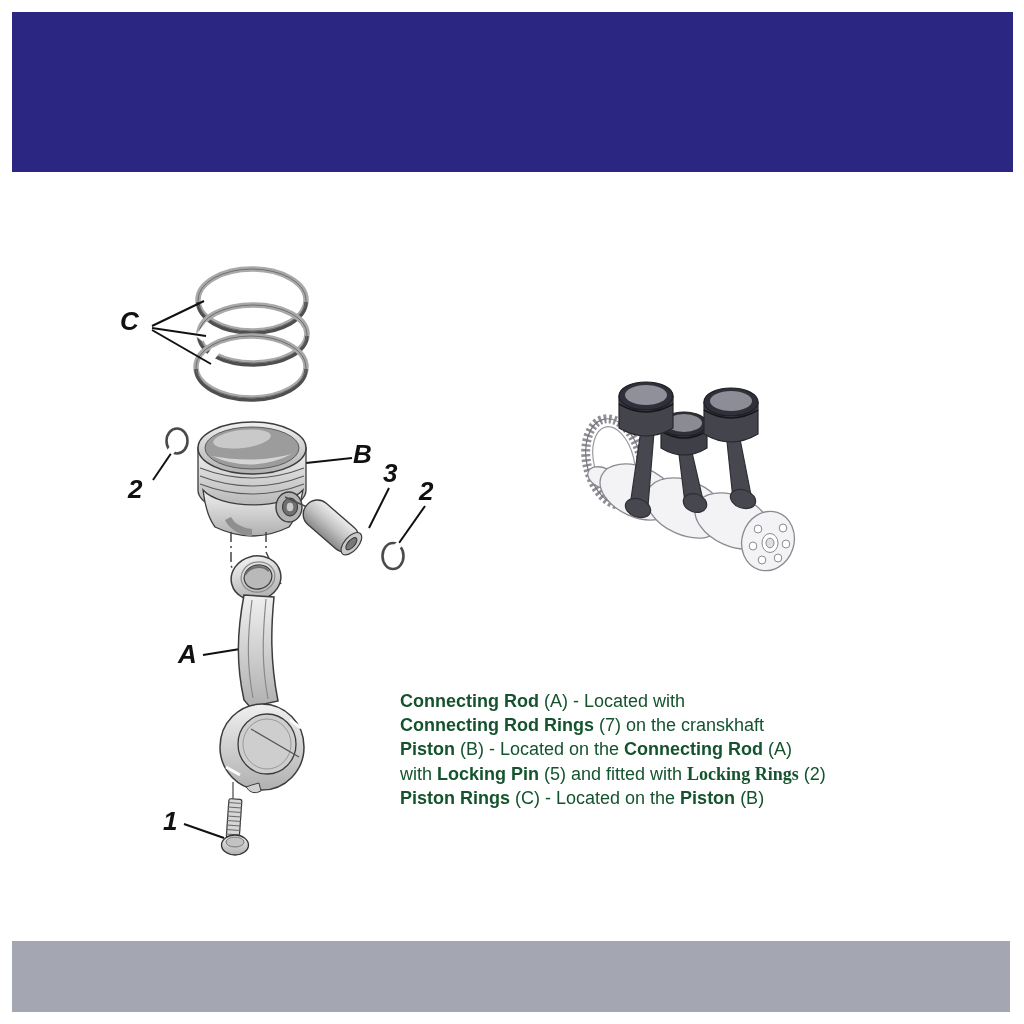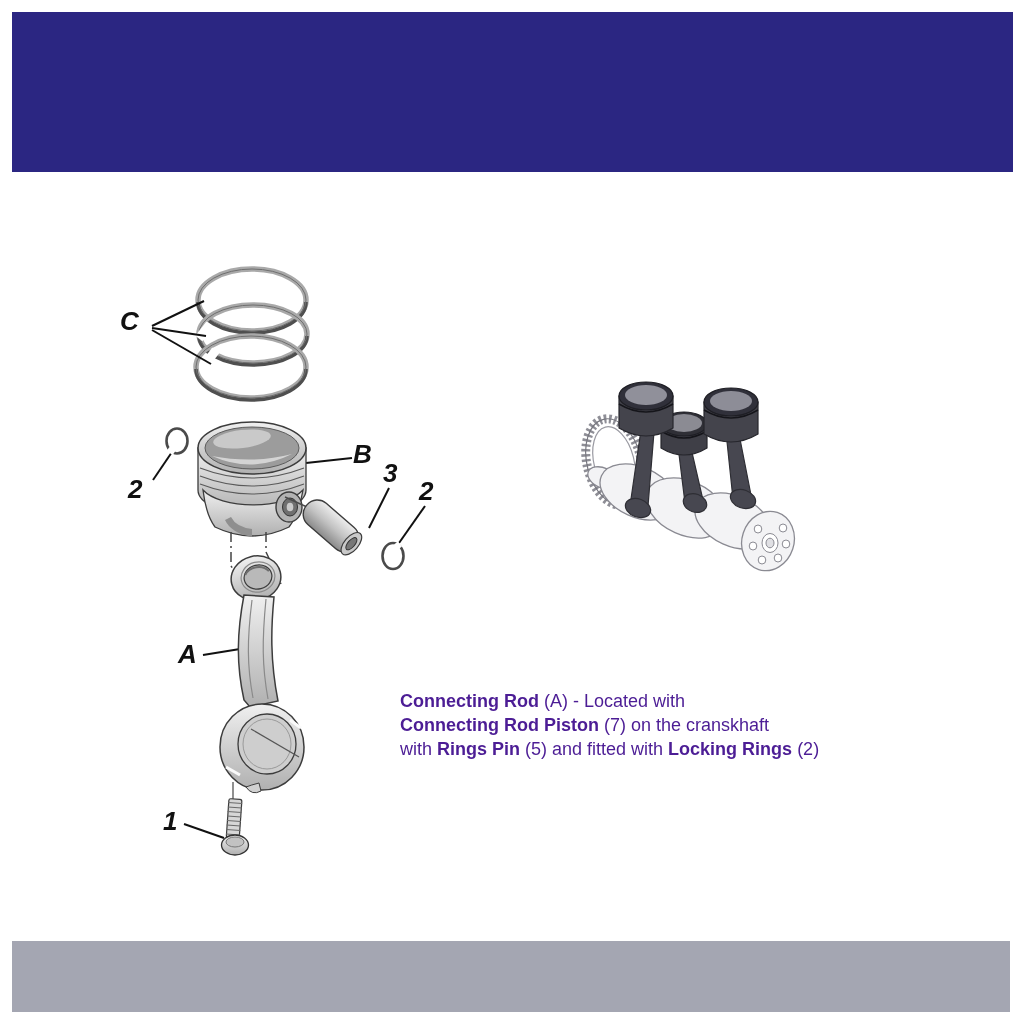--- a/index.html
+++ b/index.html
@@ -4,21 +4,21 @@
 <style>
   html,body{margin:0;padding:0;background:#ffffff;}
   .canvas{position:relative;width:1024px;height:1024px;background:#ffffff;overflow:hidden;
           font-family:"Liberation Sans",sans-serif;}
   .header-bar{position:absolute;left:12px;top:12px;width:1001px;height:160px;background:#2b2682;}
   .footer-bar{position:absolute;left:12px;top:941px;width:998px;height:71px;background:#a4a6b2;}
   .diagram-svg{position:absolute;left:0;top:0;width:1024px;height:1024px;}
   .callout{position:absolute;font-style:italic;font-weight:bold;font-size:26px;color:#111;
            font-family:"Liberation Sans",sans-serif;line-height:1;}
   .description{position:absolute;left:400px;top:689px;width:500px;font-size:18px;
-               line-height:24.2px;color:#4c1d95;}
+               line-height:24.2px;color:#14532d;}
   .desc-line{white-space:nowrap;}
 </style>
 </head>
 <body>
 
 <div class="canvas">
 
   <div class="header-bar" style="background-color: rgb(43, 38, 130);"></div>
 
   <svg class="diagram-svg" viewBox="0 0 1024 1024" xmlns="http://www.w3.org/2000/svg">
@@ -197,18 +197,20 @@
   <div class="callout" style="left:120px;top:308px;">C</div>
   <div class="callout" style="left:128px;top:476px;">2</div>
   <div class="callout" style="left:353px;top:441px;">B</div>
   <div class="callout" style="left:383px;top:460px;">3</div>
   <div class="callout" style="left:419px;top:478px;">2</div>
   <div class="callout" style="left:178px;top:641px;">A</div>
   <div class="callout" style="left:163px;top:808px;">1</div>
 
   <div class="description">
       <div class="desc-line"><span style="font-weight: bold;">Connecting Rod</span><span> (A) - Located with</span></div>
-      <div class="desc-line"><span style="font-weight: bold;">Connecting Rod Piston</span><span> (7) on the cranskhaft</span></div>
-      <div class="desc-line"><span>with </span><span style="font-weight: bold;">Rings Pin</span><span> (5) and fitted with </span><span style="font-weight: bold;">Locking Rings</span><span> (2)</span></div>
+      <div class="desc-line"><span style="font-weight: bold;">Connecting Rod Rings</span><span> (7) on the cranskhaft</span></div>
+      <div class="desc-line"><span style="font-weight: bold;">Piston</span><span> (B) - Located on the </span><span style="font-weight: bold;">Connecting Rod</span><span> (A)</span></div>
+      <div class="desc-line"><span>with </span><span style="font-weight: bold;">Locking Pin</span><span> (5) and fitted with </span><span style="font-weight: bold; font-family: Liberation Serif, serif;">Locking Rings</span><span> (2)</span></div>
+      <div class="desc-line"><span style="font-weight: bold;">Piston Rings</span><span> (C) - Located on the </span><span style="font-weight: bold;">Piston</span><span> (B)</span></div>
     </div>
 
   <div class="footer-bar" style="background-color: rgb(164, 166, 178);"></div>
 </div>
 
 </body></html>

